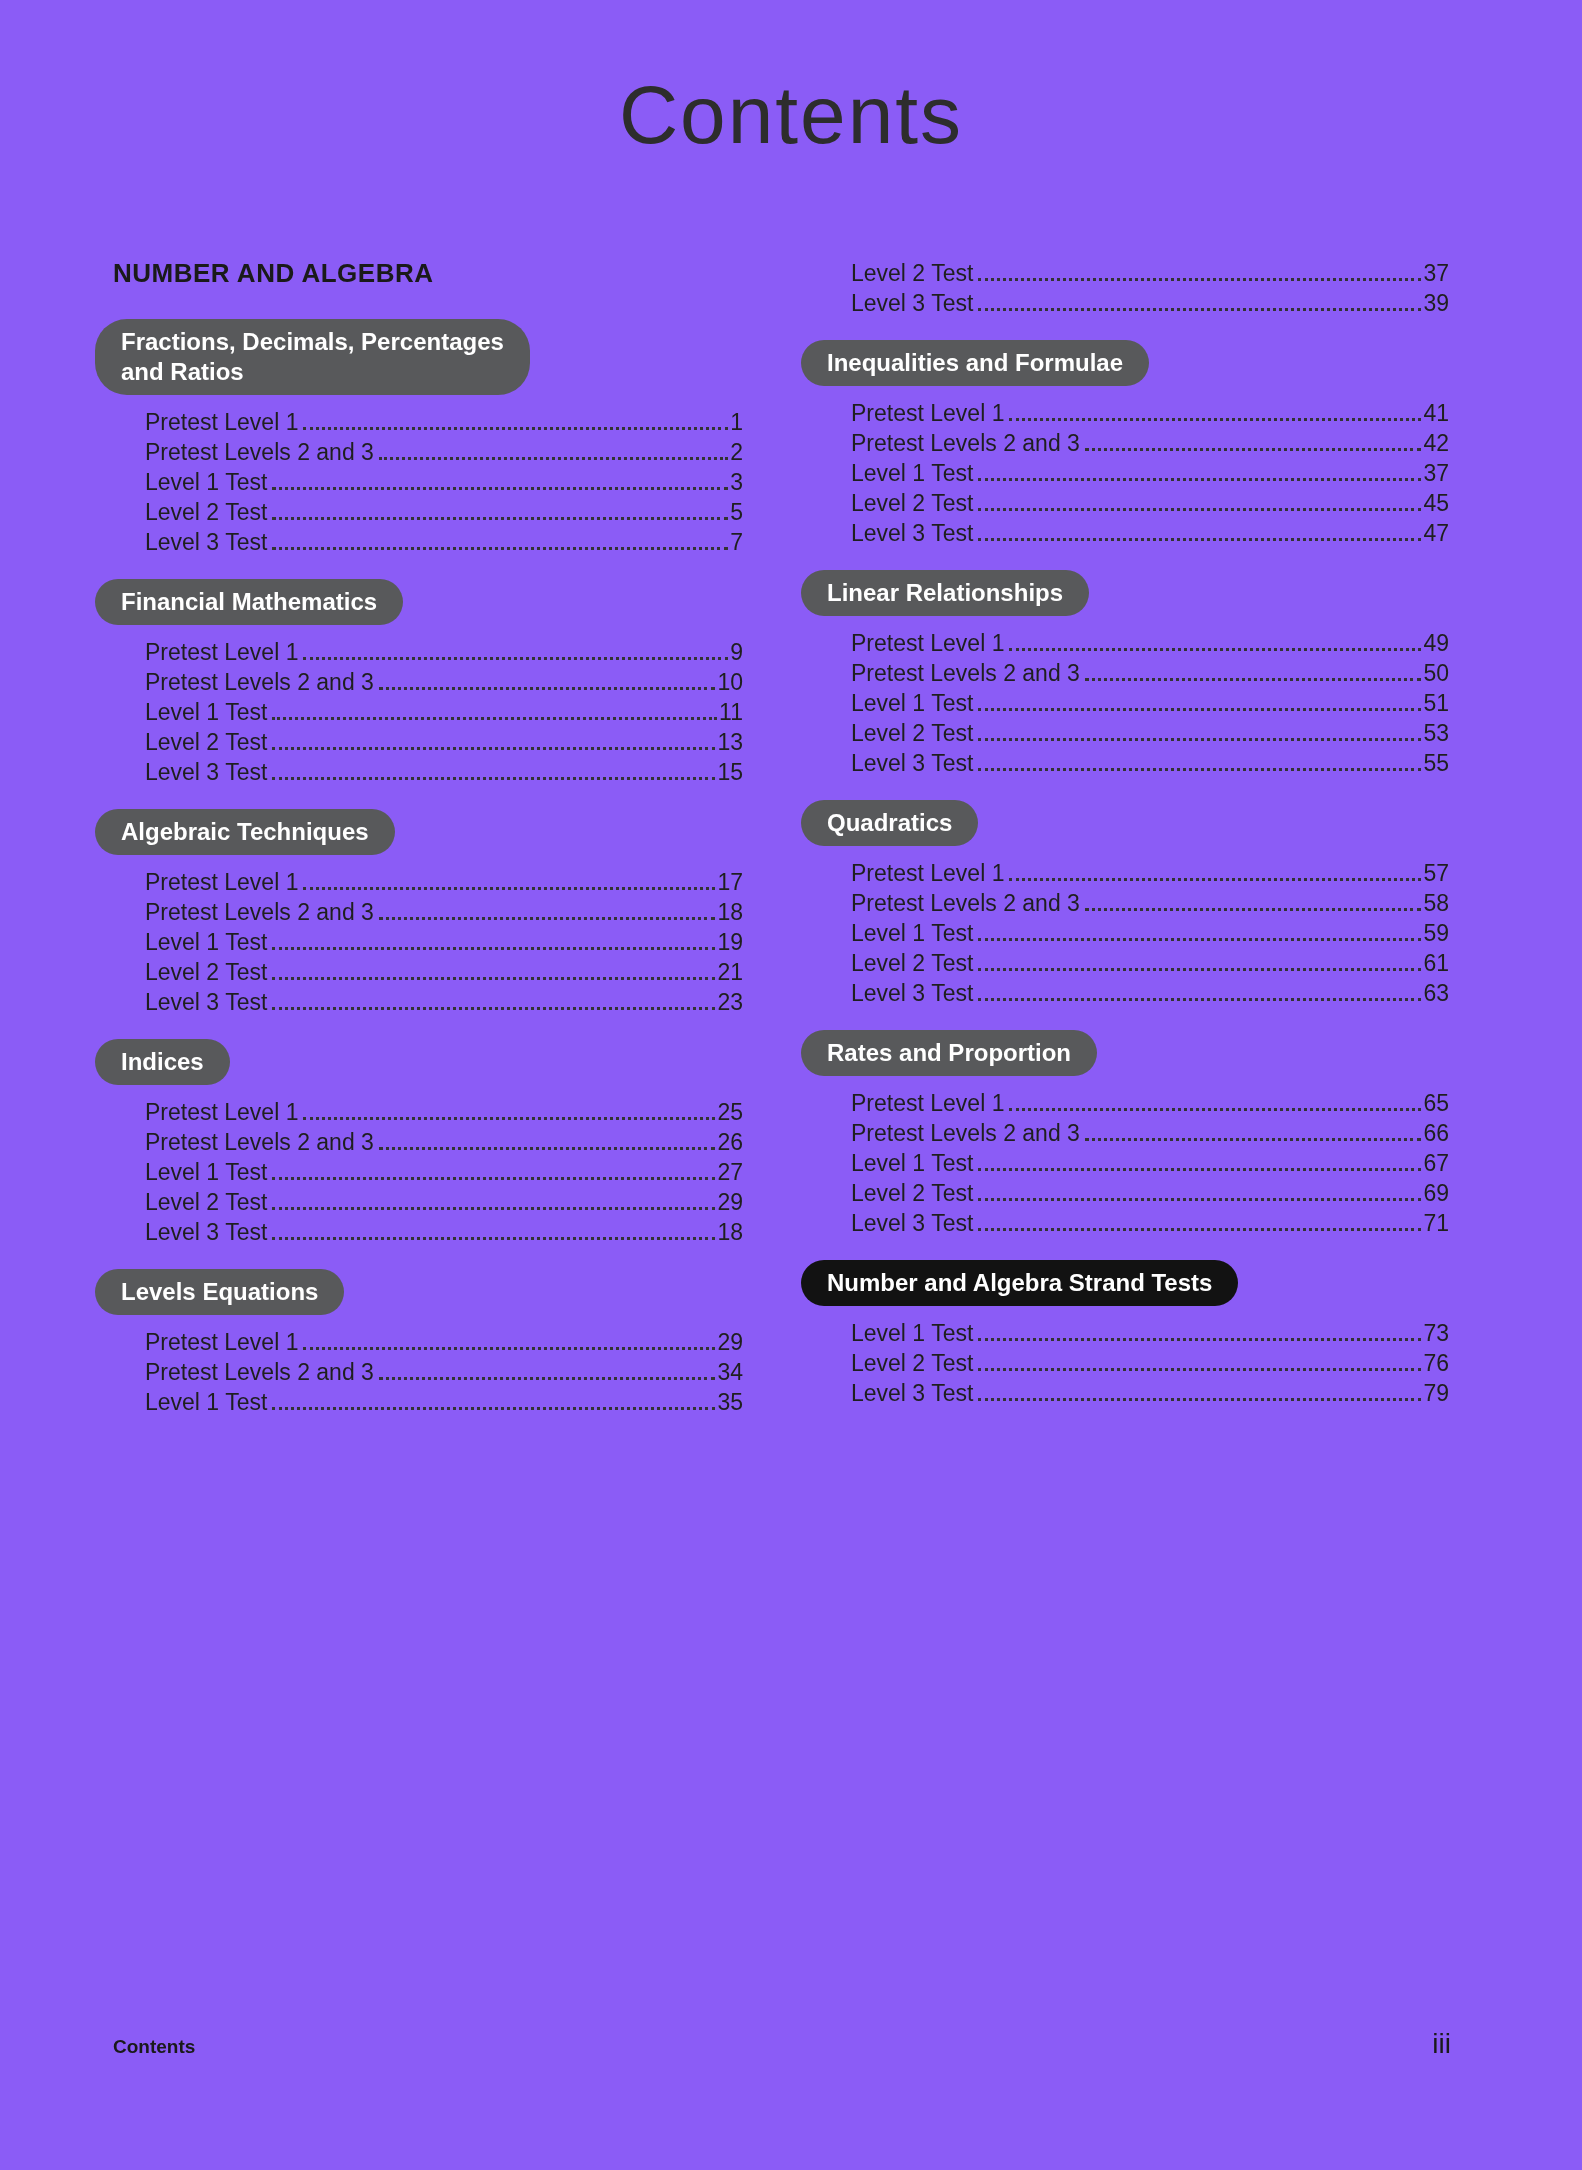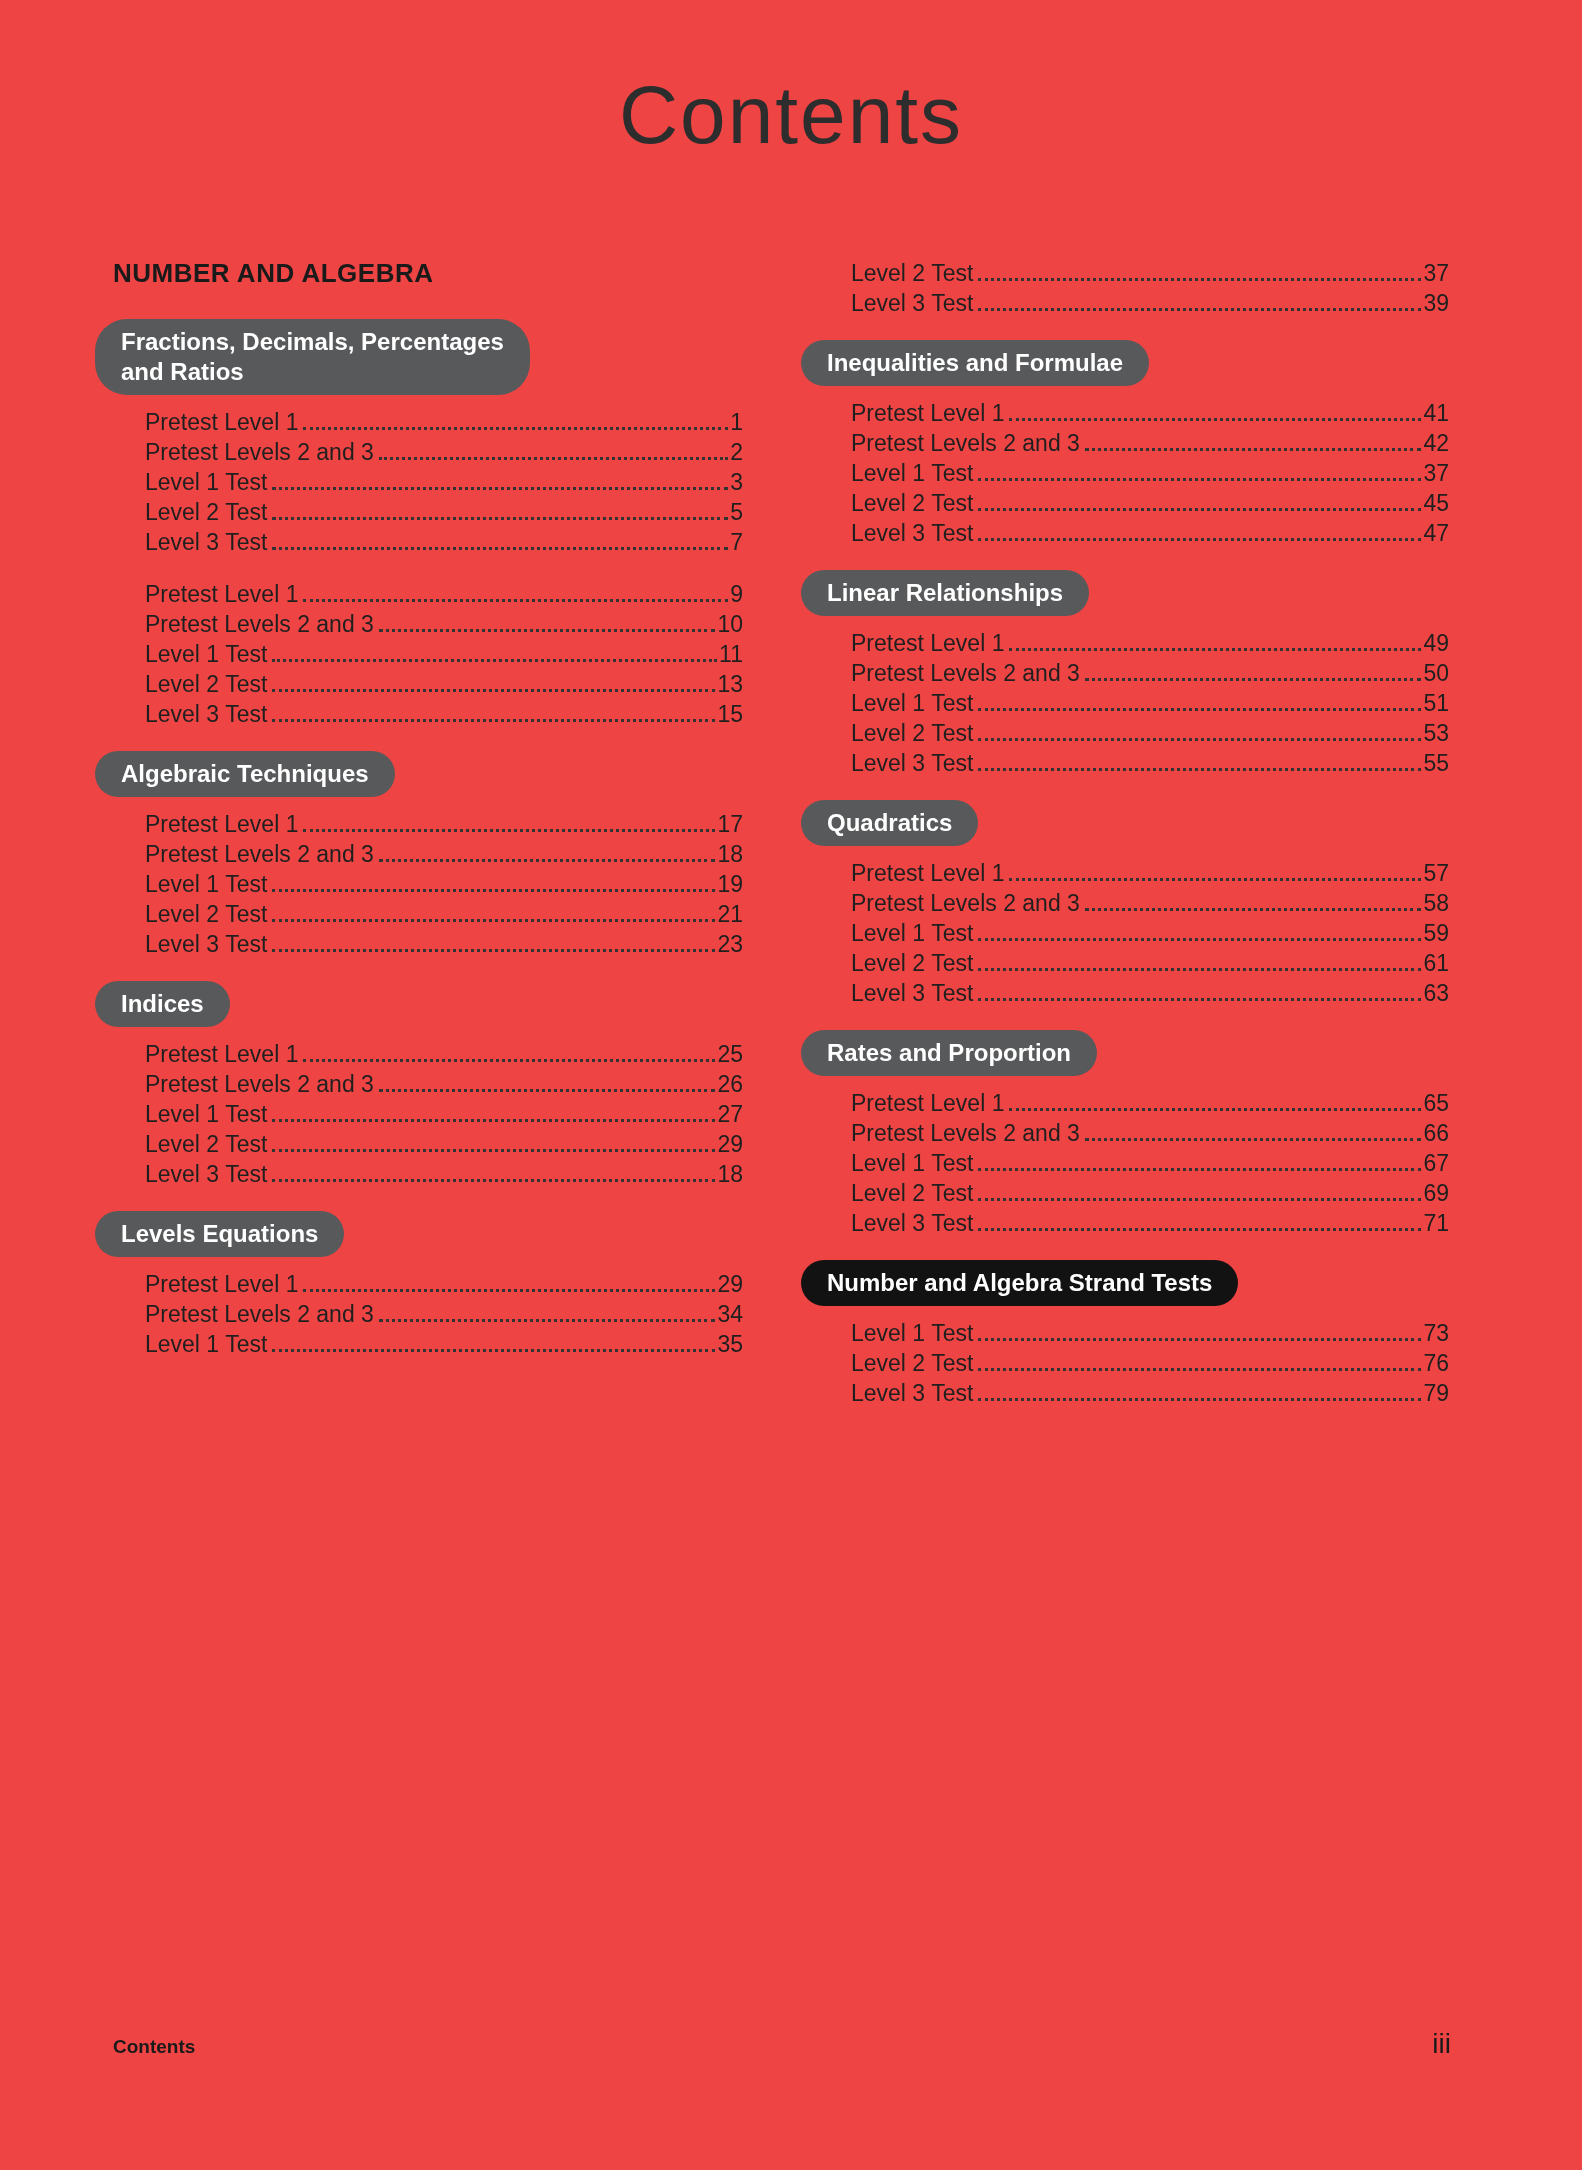--- a/index.html
+++ b/index.html
@@ -7,21 +7,21 @@
   body {
     width: 1582px;
     background: #ffffff;
     font-family: "Liberation Sans", sans-serif;
     color: #231f20;
   }
   .page {
     position: relative;
     width: 1582px;
     height: 2170px;
-    background: #ef4444;
+    background: #8b5cf6;
     overflow: hidden;
   }
   .title {
     position: absolute;
     top: 68px;
     left: 0;
     right: 0;
     margin: 0;
     text-align: center;
     font-size: 82px;
@@ -121,21 +121,21 @@
               <span class="label">Level 2 Test</span>
               <span class="dots"></span>
               <span class="pnum">5</span>
             </div>
             <div class="entry">
               <span class="label">Level 3 Test</span>
               <span class="dots"></span>
               <span class="pnum">7</span>
             </div>
           </div></div>
-        <div class="block"><div class="entries">
+        <div class="block"><div class="pill">Financial Mathematics</div><div class="entries">
             <div class="entry">
               <span class="label">Pretest Level 1</span>
               <span class="dots"></span>
               <span class="pnum">9</span>
             </div>
             <div class="entry">
               <span class="label">Pretest Levels 2 and 3</span>
               <span class="dots"></span>
               <span class="pnum">10</span>
             </div>

